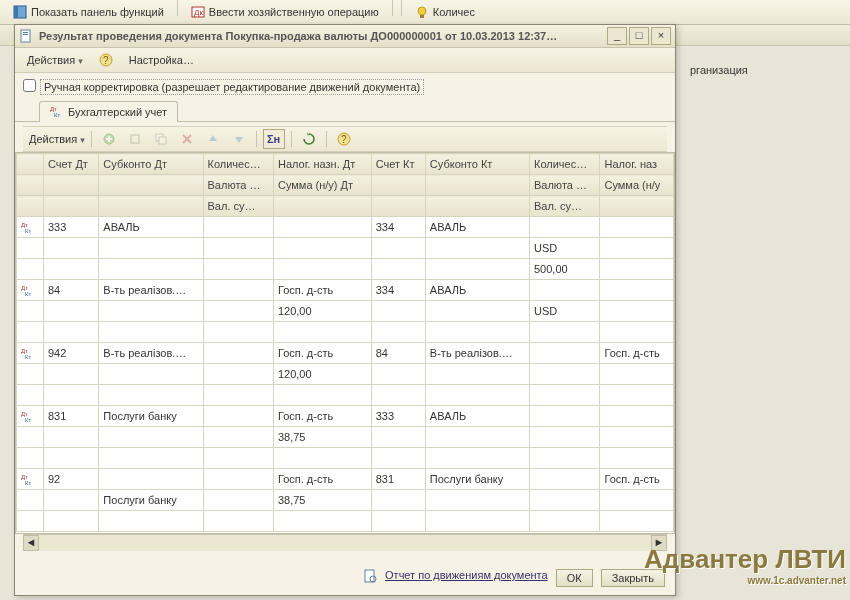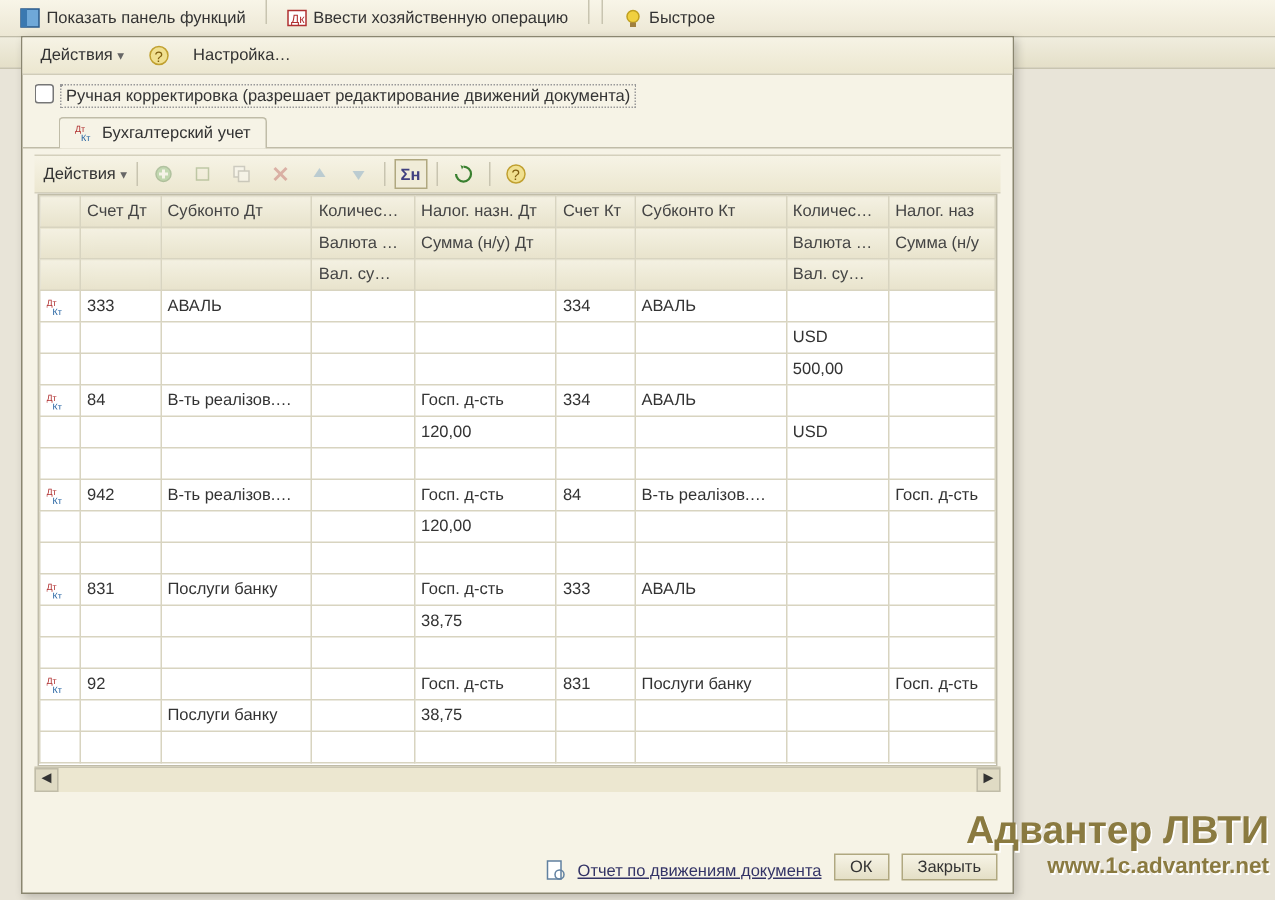--- a/index.html
+++ b/index.html
@@ -15,38 +15,38 @@
 .menubar{height:24px;background:linear-gradient(#f6f3e5,#ece7d0);border-bottom:1px solid #d0ccb8;display:flex;align-items:center;padding:0 6px;gap:6px}
 .menubar .mitm{padding:2px 6px;cursor:pointer}
 .chkrow{padding:6px 8px;display:flex;align-items:flex-start;gap:4px}
 .chkrow input{margin:0}
 .chkrow label{border:1px dotted #999;padding:1px 3px}
 .tab{display:inline-flex;align-items:center;gap:4px;background:#f6f3e6;border:1px solid #c0bca8;border-bottom:none;padding:3px 10px;margin-left:24px;border-radius:3px 3px 0 0}
 .tabedge{height:1px;background:#c0bca8;margin-top:-1px}
 .inner-tb{height:24px;background:linear-gradient(#f6f3e5,#ece7d0);border-top:1px solid #d4d0bc;border-bottom:1px solid #d4d0bc;display:flex;align-items:center;padding:0 6px;gap:4px;margin:4px 8px 0}
 .ibtn{width:20px;height:18px;display:flex;align-items:center;justify-content:center;border:1px solid transparent;cursor:pointer}
 .ibtn.dis{opacity:.35;cursor:default}
-.grid-wrap{margin:0 10px;border:1px solid #c0bca8;background:#fff;height:380px;overflow:auto}
+.grid-wrap{margin:0 0;border:1px solid #c0bca8;background:#fff;height:380px;overflow:auto}
 table.grid{border-collapse:collapse;width:100%;font-size:11px}
 table.grid th,table.grid td{border:1px solid #d8d4c0;padding:2px 4px;text-align:left;background:#fff}
 table.grid th{background:linear-gradient(#f4f1e2,#e8e3cc);font-weight:normal;color:#444;height:16px;white-space:nowrap}
 table.grid td{height:16px;white-space:nowrap}
 td.num{text-align:right}
 .rowico{width:18px;text-align:center}
 .hscroll{height:16px;background:#ece7d0;border-top:1px solid #c8c4b0;margin:0 8px;position:relative}
 .hscroll .arr{position:absolute;top:0;width:16px;height:16px;background:#e0dbc4;border:1px solid #c0bca8;box-sizing:border-box;text-align:center;line-height:12px;cursor:pointer}
 .hscroll .arr.l{left:0}
 .hscroll .arr.r{right:0}
-.footer{position:absolute;bottom:4px;left:0;right:0;display:flex;justify-content:flex-end;align-items:flex-end;gap:8px;padding:4px 10px}
+.footer{position:absolute;bottom:4px;left:0;right:0;display:flex;justify-content:flex-end;align-items:flex-start;gap:8px;padding:4px 10px}
 .fbtn{padding:2px 10px;background:linear-gradient(#f6f3e5,#e4dfc6);border:1px solid #b0a880;cursor:pointer}
 .bg-right{position:absolute;right:4px;top:50px;width:160px;color:#333}
 .bg-right div{padding:14px 4px}
 .watermark{position:absolute;right:4px;bottom:14px;text-align:right;pointer-events:none}
 .watermark .l1{font-size:26px;font-weight:bold;color:#8a7a40;text-shadow:1px 1px 0 #fff}
-.watermark .l2{font-size:15px;font-weight:bold;color:#8a7a40;text-shadow:1px 1px 0 #fff}
+.watermark .l2{font-size:10px;font-weight:bold;color:#8a7a40;text-shadow:1px 1px 0 #fff}
 .dd::after{content:"▾";font-size:9px;margin-left:3px;color:#666}
 svg{display:block}
 </style>
 </head>
 <body>
 
 <div class="app-toolbar">
   <div class="tbtn">
     <span class="ico">
         <svg width="14" height="14">
@@ -68,29 +68,43 @@
   </div>
   <div class="sep"></div>
   <div class="sep"></div>
   <div class="tbtn">
     <span class="ico">
         <svg width="14" height="14">
           <circle cx="7" cy="6" r="4" fill="#f0d040" stroke="#c0a020"></circle>
           <rect x="5" y="10" width="4" height="3" fill="#a08040"></rect>
         </svg>
       </span>
-    <span>Быстрое</span>
+    <span>Количес</span>
   </div>
 </div>
 <div class="sub-toolbar"></div>
 
 <div class="bg-right">
+  <div>рганизация</div>
 </div>
 
 <div class="window">
+  <div class="titlebar">
+    <span class="ico">
+        <svg width="14" height="14">
+          <rect x="2" y="1" width="9" height="12" fill="#fff" stroke="#6080a0"></rect>
+          <rect x="4" y="3" width="5" height="1" fill="#6080a0"></rect>
+          <rect x="4" y="5" width="5" height="1" fill="#6080a0"></rect>
+        </svg>
+      </span>
+    <span class="ttext">Результат проведения документа Покупка-продажа валюты ДО000000001 от 10.03.2013 12:37…</span>
+    <div class="winbtn">_</div>
+    <div class="winbtn">□</div>
+    <div class="winbtn">×</div>
+  </div>
 
   <div class="menubar">
     <span class="mitm dd">Действия</span>
     <span class="ibtn">
         <svg width="14" height="14">
           <circle cx="7" cy="7" r="6" fill="#f0e090" stroke="#c0a030"></circle>
           <text x="4" y="11" font-size="10" fill="#806010">?</text>
         </svg>
       </span>
     <span class="mitm">Настройка…</span>

